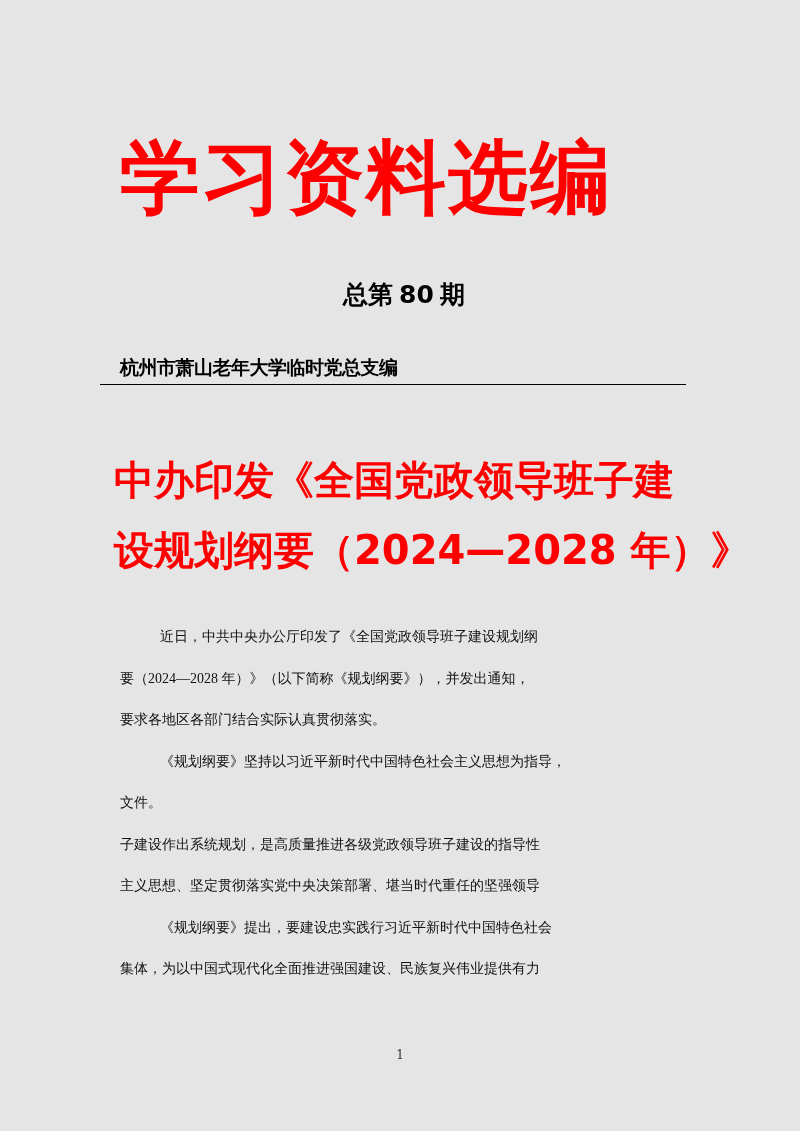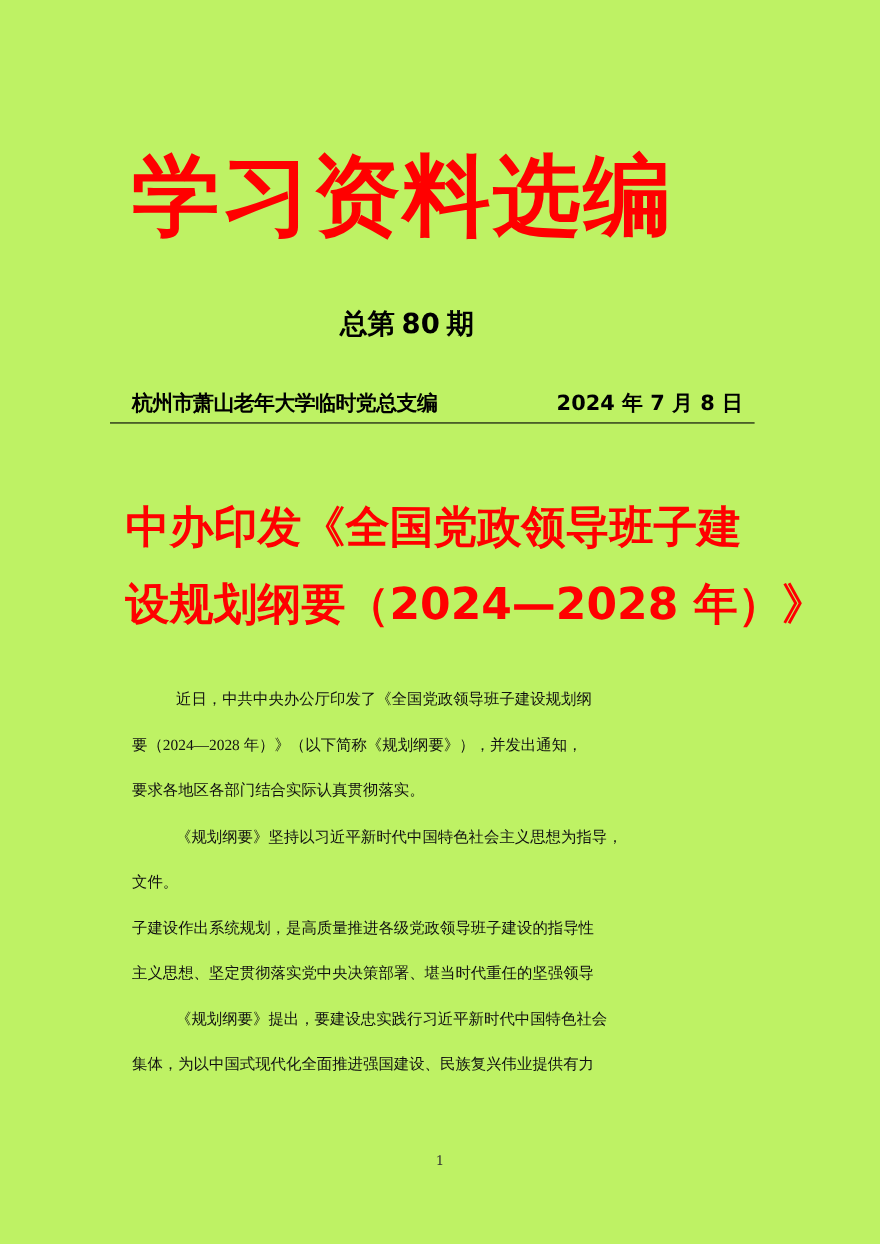--- a/index.html
+++ b/index.html
@@ -13,21 +13,21 @@
       position: relative;
       overflow: hidden;
       font-family: "DejaVu Serif", "Liberation Serif", serif;
       color: #000;
     }
     .page {
       position: absolute;
       left: 0; top: 0;
       width: 800px;
       height: 1131px;
-      background: #bef264;
+      background: #e5e5e5;
     }
     .masthead-title {
       position: absolute;
       left: 120px;
       top: 128px;
       width: 520px;
       font-family: "DejaVu Sans", "Liberation Sans", sans-serif;
       font-weight: bold;
       font-size: 80px;
       line-height: 100px;
@@ -40,20 +40,21 @@
       left: 0;
       width: 740px;
       top: 277px;
       text-align: center;
       font-family: "DejaVu Sans", "Liberation Sans", sans-serif;
       font-weight: bold;
       font-size: 25px;
       line-height: 36px;
       color: #000;
       white-space: nowrap;
+      padding-left: 34px;
     }
     .issue .sp { display: inline-block; width: 6px; }
     .meta-row {
       position: absolute;
       left: 104px;
       top: 352px;
       width: 580px;
       height: 30px;
       font-family: "DejaVu Sans", "Liberation Sans", sans-serif;
       font-weight: bold;
@@ -132,21 +133,20 @@
 <div class="page">
 
   <div class="masthead-title">学习资料选编</div>
 
   <div class="issue">
     <span>总第</span><span class="sp"></span><span>80</span><span class="sp"></span><span>期</span>
   </div>
 
   <div class="meta-row">
     <span class="meta-org">杭州市萧山老年大学临时党总支编</span>
-    <span class="meta-date">2024 年 7 月 8 日</span>
   </div>
 
   <div class="rule"></div>
 
   <div class="headline">
     <span class="line">中办印发《全国党政领导班子建</span>
     <span class="line">设规划纲要（2024—2028 年）》</span>
   </div>
 
   <div class="body">

